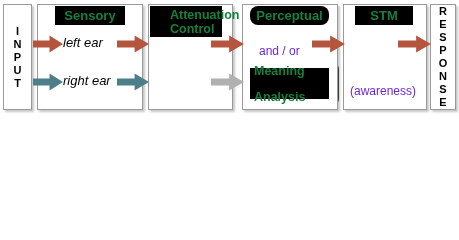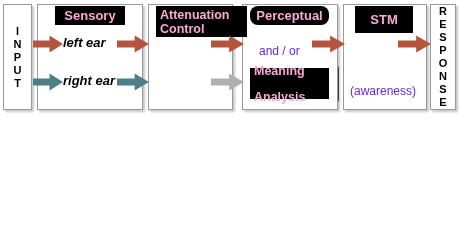--- a/index.html
+++ b/index.html
@@ -45,79 +45,79 @@
     line-height: 13px;
     color: #000000;
     letter-spacing: 0px;
   }
   .vstack span { display: block; }
 
   
   .blackbox {
     position: absolute;
     background: #000000;
-    color: #f9a8d4;
+    color: #15803d;
     font-weight: bold;
     display: flex;
     flex-direction: column;
     justify-content: center;
     box-sizing: border-box;
   }
   .blackbox .bl {
     display: block;
     white-space: nowrap;
   }
 
   .bb-sensory {
     left: 55px; top: 6px; width: 70px; height: 19px;
     font-size: 13px;
     align-items: center;
   }
   .bb-atten {
-    left: 156px; top: 6px; width: 91px; height: 31px;
+    left: 150px; top: 6px; width: 72px; height: 31px;
     font-size: 12.5px;
     line-height: 14px;
     align-items: flex-start;
-    padding-left: 4px;
+    padding-left: 20px;
   }
   .bb-percep {
     left: 250px; top: 6px; width: 79px; height: 19px;
     font-size: 13px;
     align-items: center;
     border-radius: 8px;
   }
   .bb-meaning {
     left: 250px; top: 68px; width: 79px; height: 31px;
     font-size: 12.5px;
     line-height: 14px;
     align-items: flex-start;
     padding-left: 4px;
     gap: 12px;
   }
   .bb-stm {
-    left: 355px; top: 6px; width: 58px; height: 27px;
+    left: 355px; top: 6px; width: 58px; height: 19px;
     font-size: 13px;
     align-items: center;
   }
 
   
   .graytext {
     position: absolute;
     color: #6d28d9;
     font-size: 12px;
     white-space: nowrap;
   }
   .tx-andor     { left: 259px; top: 44px; }
   .tx-awareness { left: 350px; top: 84px; }
 
   
   .earlabel {
     position: absolute;
     font-style: italic;
-    font-weight: bold;
+    font-weight: normal;
     font-size: 13px;
     color: #000000;
     white-space: nowrap;
   }
   .tx-left-ear  { left: 63px; top: 35px; }
   .tx-right-ear { left: 63px; top: 73px; }
 
   
   .arrow {
     position: absolute;

